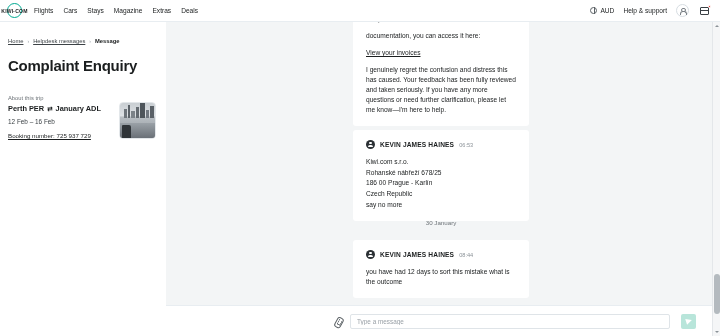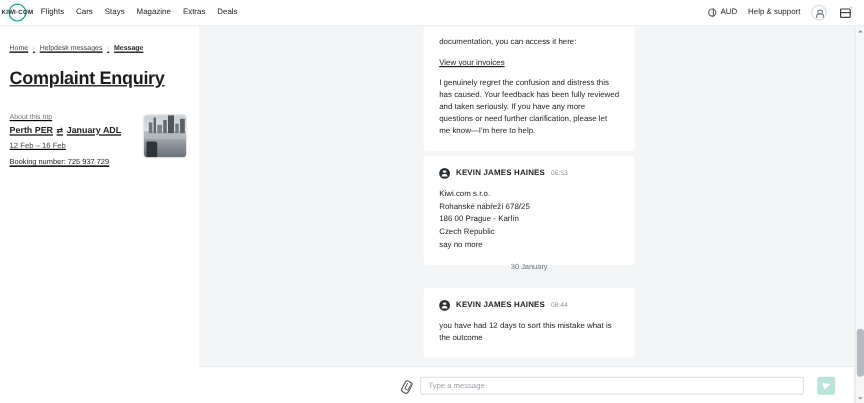--- a/index.html
+++ b/index.html
@@ -89,35 +89,35 @@
     width: 3.4px; height: 3.4px; border-radius: 50%;
     background: #e8453c; border: 0.6px solid #fff;
   }
 
   
   .page { position: absolute; top: 22px; left: 0; width: 712px; height: 314px; background:#fff; }
 
   
   .left-col {
     position: absolute; top: 0; left: 0; width: 166px; height: 314px;
-    background: #ffffff; padding: 16px 10px 0 8px; text-decoration: underline;
+    background: #ffffff; padding: 16px 10px 0 8px;
   }
   .breadcrumb { display: flex; align-items: center; gap: 4px; font-size: 5.8px; }
   .crumb-link {
     color: #3c4246; text-decoration: underline; cursor: pointer; white-space: nowrap;
   }
   .crumb-sep { color: #9aa1a7; font-size: 5px; }
   .crumb-current { color: #1b1e1f; font-weight: 600; white-space: nowrap; }
 
   .page-title {
     margin-top: 13px;
     font-size: 15px; font-weight: 700; color: #1b1e1f; letter-spacing: -0.25px;
   }
 
-  .trip-card { margin-top: 21px; display: flex; gap: 8px; }
+  .trip-card { margin-top: 21px; display: flex; gap: 8px; align-items: flex-end; }
   .trip-info { flex: 1; min-width: 0; }
   .trip-about { font-size: 5.8px; color: #6d7378; margin-bottom: 3px; }
   .trip-route {
     font-size: 7.4px; font-weight: 700; color: #1b1e1f;
     display: flex; align-items: center; gap: 3px; white-space: nowrap;
   }
   .swap-ico { font-size: 6.5px; color: #1b1e1f; }
   .trip-dates { font-size: 6.4px; color: #3c4246; margin-top: 5px; }
   .booking-num {
     font-size: 6.2px; color: #1b1e1f; margin-top: 7px;

